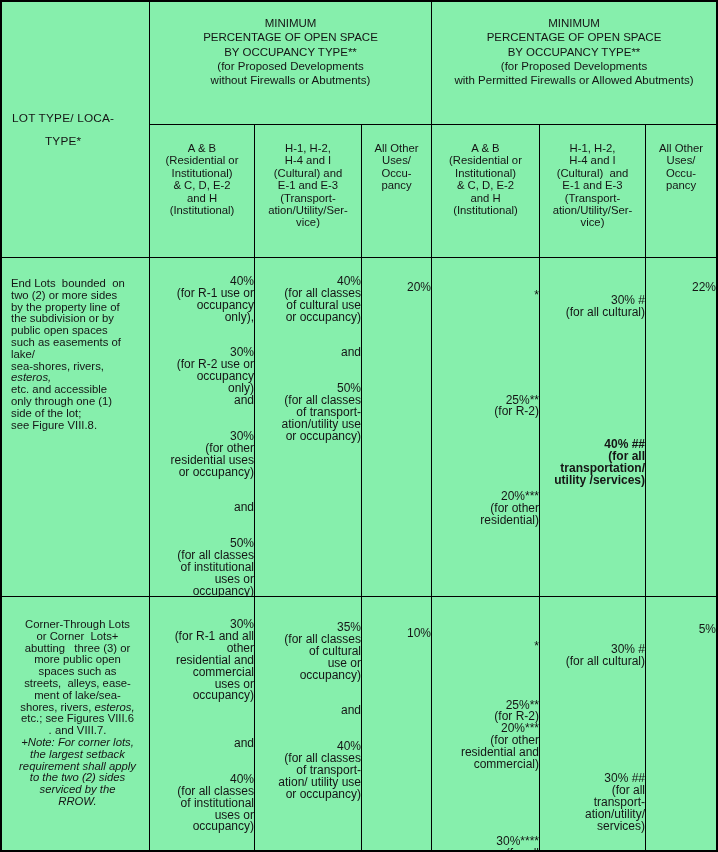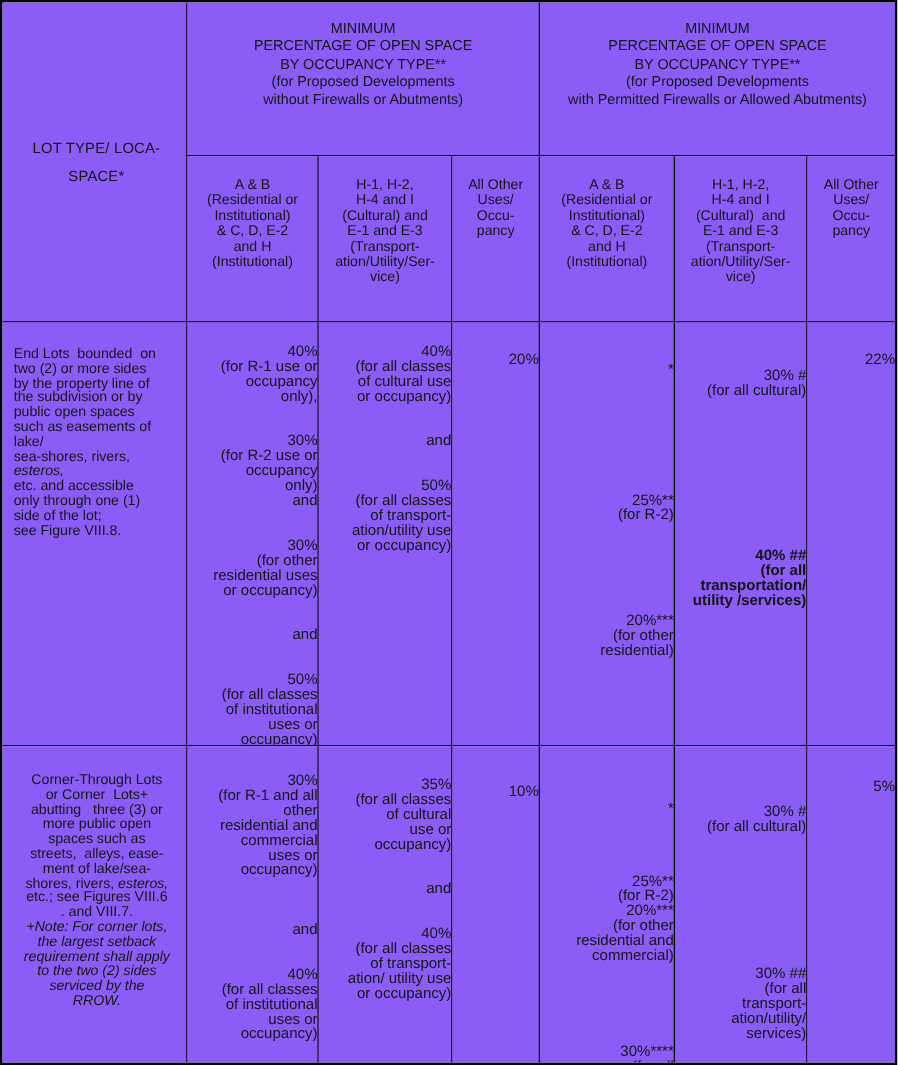--- a/index.html
+++ b/index.html
@@ -5,26 +5,26 @@
   html,body{margin:0;padding:0;background:#ffffff;}
   .page{width:718px;height:852px;background:#fff;}
   .table{
     width:718px;height:852px;box-sizing:border-box;border:2px solid #000;
     display:grid;
     grid-template-columns:148px 105px 107px 70px 108px 106px 70px;
     grid-template-rows:123px 133px 339px 253px;
     font-family:"Liberation Sans", sans-serif;
     color:#151515;
   }
-  .cell{box-sizing:border-box;border-right:1px solid #000;border-bottom:1px solid #000;overflow:hidden;background:#8b5cf6;}
+  .cell{box-sizing:border-box;border-right:1px solid #000;border-bottom:1px solid #000;overflow:hidden;background:#86efac;}
   .no-r{border-right:none;}
   .no-b{border-bottom:none;}
   .pre{white-space:pre-wrap;}
   .lot-header{grid-row:1/3;display:flex;align-items:center;}
-  .lot-header .lh-text{font-size:11.8px;line-height:23px;text-align:center;margin-left:24px;letter-spacing:0.2px;}
+  .lot-header .lh-text{font-size:11.8px;line-height:23px;text-align:center;margin-left:10px;letter-spacing:0.2px;}
   .group-h{grid-column:span 3;font-size:11.5px;line-height:14.3px;text-align:center;padding-top:14px;white-space:pre-wrap;}
   .sub-h{font-size:11.3px;line-height:12.4px;text-align:center;padding-top:17px;white-space:pre-wrap;}
   .data{font-size:12px;line-height:11.9px;text-align:right;white-space:pre-wrap;}
   .lot-cell{font-size:11.3px;line-height:11.8px;padding:20px 5px 0 9px;white-space:pre-wrap;text-align:left;}
   .lot-cell .note{font-style:italic;}
   .it{font-style:italic;}
   
   .r1-ab1{padding-top:18px;}
   .r1-cu1{padding-top:18px;}
   .r1-ot1{padding-top:24px;}
@@ -46,21 +46,21 @@
   .r2-ab2 .b2{margin-top:41px;}
   .r2-cu2 .b2{margin-top:82px;}
 </style>
 </head>
 <body>
 
 <div class="page">
   <div class="table">
 
     <div class="cell lot-header">
-      <div class="lh-text"><span>LOT TYPE/ LOCA-</span><br><span>SPACE*</span></div>
+      <div class="lh-text"><span>LOT TYPE/ LOCA-</span><br><span>TYPE*</span></div>
     </div>
 
     <div class="cell group-h">MINIMUM
 PERCENTAGE OF OPEN SPACE
 BY OCCUPANCY TYPE**
 (for Proposed Developments
 without Firewalls or Abutments)</div>
     <div class="cell group-h no-r">MINIMUM
 PERCENTAGE OF OPEN SPACE
 BY OCCUPANCY TYPE**

